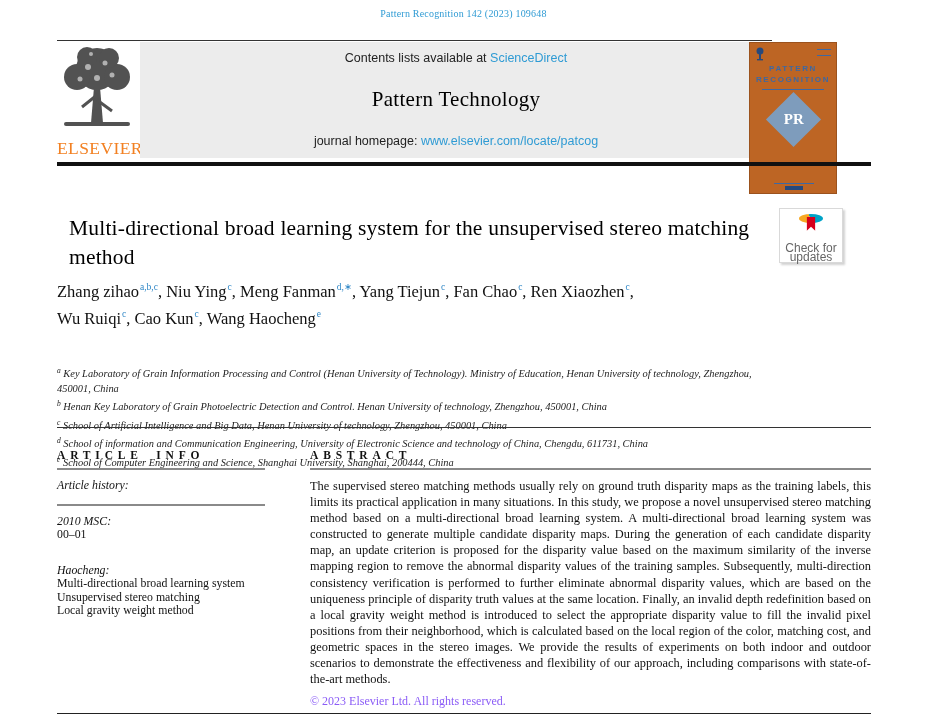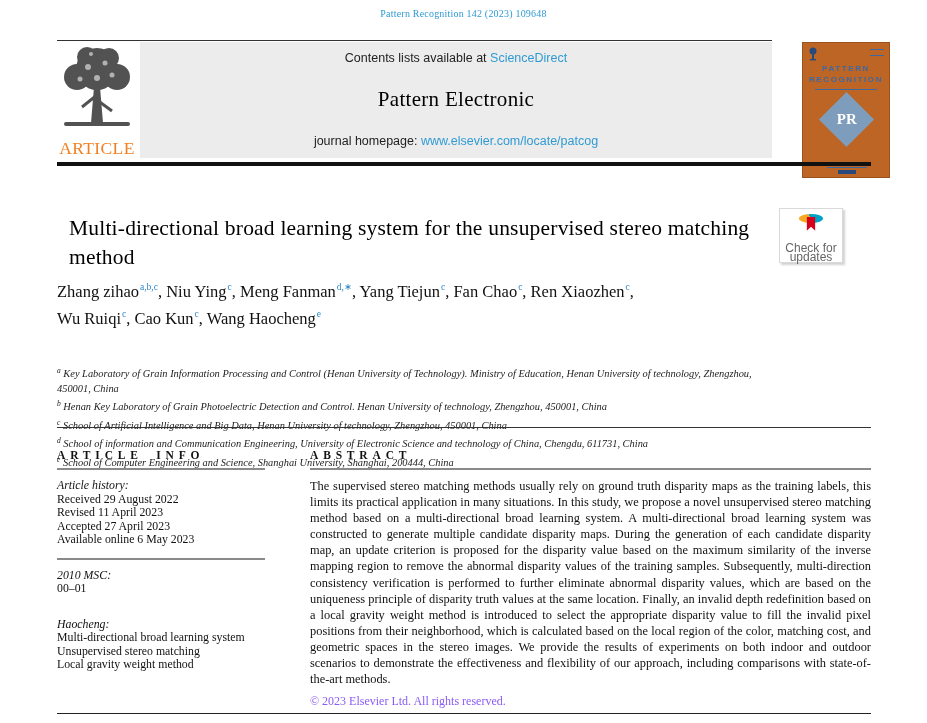--- a/index.html
+++ b/index.html
@@ -15,21 +15,21 @@
   .logo{position:absolute;left:57px;top:45px;width:80px;height:113px;text-align:center;cursor:pointer;}
   .logo-text{font-size:17.5px;color:var(--elsevier-orange,#f28022);letter-spacing:.4px;margin-top:1px;}
   .mast{position:absolute;left:140px;top:42px;width:632px;height:116px;background:var(--graybox,#ececec);
         display:flex;flex-direction:column;justify-content:space-between;align-items:center;
         padding:9px 0 10px 0;box-sizing:border-box;}
   .mast-line{font-family:"Liberation Sans",sans-serif;font-size:12.5px;color:#222;}
   .mast-title{font-size:21px;color:#000;letter-spacing:.3px;}
   .link{color:var(--link,#35a0d8);text-decoration:none;cursor:pointer;}
 
   
-  .cover{position:absolute;left:802px;top:42px;width:88px;height:136px;background:var(--cover-bg,#bd6524);
+  .cover{position:absolute;left:749px;top:42px;width:88px;height:152px;background:var(--cover-bg,#bd6524);
          border:1px solid rgba(0,0,0,.18);box-sizing:border-box;cursor:pointer;}
   .cover-mark{position:absolute;left:5px;top:4px;}
   .cover-topdash{position:absolute;right:5px;top:6px;width:14px;height:5px;
          border-top:1.4px solid var(--cover-blue,#3e68a2);border-bottom:1.4px solid var(--cover-blue,#3e68a2);}
   .cover-title{margin-top:0;text-align:center;font-family:"Liberation Sans",sans-serif;font-weight:bold;
          font-size:8px;letter-spacing:1.6px;color:var(--cover-blue,#3e68a2);line-height:11px;}
   .cover-titlewrap{padding-top:20px;}
   .cover-rule{width:62px;height:1px;background:var(--cover-blue,#3e68a2);margin:4px auto 0 auto;}
   .cover-diamond{position:absolute;left:24px;top:57px;width:39px;height:39px;background:var(--diamond,#7e9cbc);
          transform:rotate(45deg);display:flex;align-items:center;justify-content:center;}
@@ -98,26 +98,26 @@
           <circle cx="45" cy="18" r="2.5"></circle>
         <circle cx="52" cy="30" r="2.5"></circle>
           <circle cx="20" cy="34" r="2.5"></circle>
         <circle cx="37" cy="33" r="3"></circle>
           <circle cx="31" cy="9" r="2"></circle>
       </g>
       <path d="M34 42 L40 42 L43 78 L31 78 Z" fill="#525252"></path>
       <path d="M37 50 L22 62 M37 55 L52 66" stroke="#525252" stroke-width="3" fill="none"></path>
       <rect x="4" y="77" width="66" height="4" rx="2" fill="#525252"></rect>
     </svg>
-    <div class="logo-text">ARTICLE</div>
+    <div class="logo-text">ELSEVIER</div>
   </div>
 
   <div class="mast">
     <div class="mast-line"><span>Contents lists available at </span><a class="link">ScienceDirect</a></div>
-    <div class="mast-title">Pattern Electronic</div>
+    <div class="mast-title">Pattern Technology</div>
     <div class="mast-line"><span>journal homepage: </span><a class="link">www.elsevier.com/locate/patcog</a></div>
   </div>
 
   <div class="cover">
     <svg class="cover-mark" width="10" height="14" viewBox="0 0 10 14">
       <circle cx="5" cy="4" r="3.5" fill="#27497c"></circle>
       <rect x="4" y="7" width="2" height="5" fill="#27497c"></rect>
       <rect x="2" y="12" width="6" height="1.4" fill="#27497c"></rect>
     </svg>
     <div class="cover-topdash"></div>
@@ -153,26 +153,20 @@
       <div class="affil"><sup class="affsup">d</sup> School of information and Communication Engineering, University of Electronic Science and technology of China, Chengdu, 611731, China</div>
       <div class="affil"><sup class="affsup">e</sup> School of Computer Engineering and Science, Shanghai University, Shanghai, 200444, China</div>
     </div>
 
   <div class="rule-cols"></div>
 
   <div class="col-left">
     <div class="sec-head">ARTICLE INFO</div>
     <div class="grayrule"></div>
     <div class="ai-label">Article history:</div>
-    <div id="history">
-        <div class="ai-item">Received 29 August 2022</div>
-        <div class="ai-item">Revised 11 April 2023</div>
-        <div class="ai-item">Accepted 27 April 2023</div>
-        <div class="ai-item">Available online 6 May 2023</div>
-      </div>
     <div class="grayrule" style="margin-top:11px;"></div>
     <div class="ai-label">2010 MSC:</div>
     <div id="msc">
         <div class="ai-item">00–01</div>
       </div>
     <div class="ai-label kwgap">Haocheng:</div>
     <div id="keywords">
         <div class="ai-item">Multi-directional broad learning system</div>
         <div class="ai-item">Unsupervised stereo matching</div>
         <div class="ai-item">Local gravity weight method</div>

